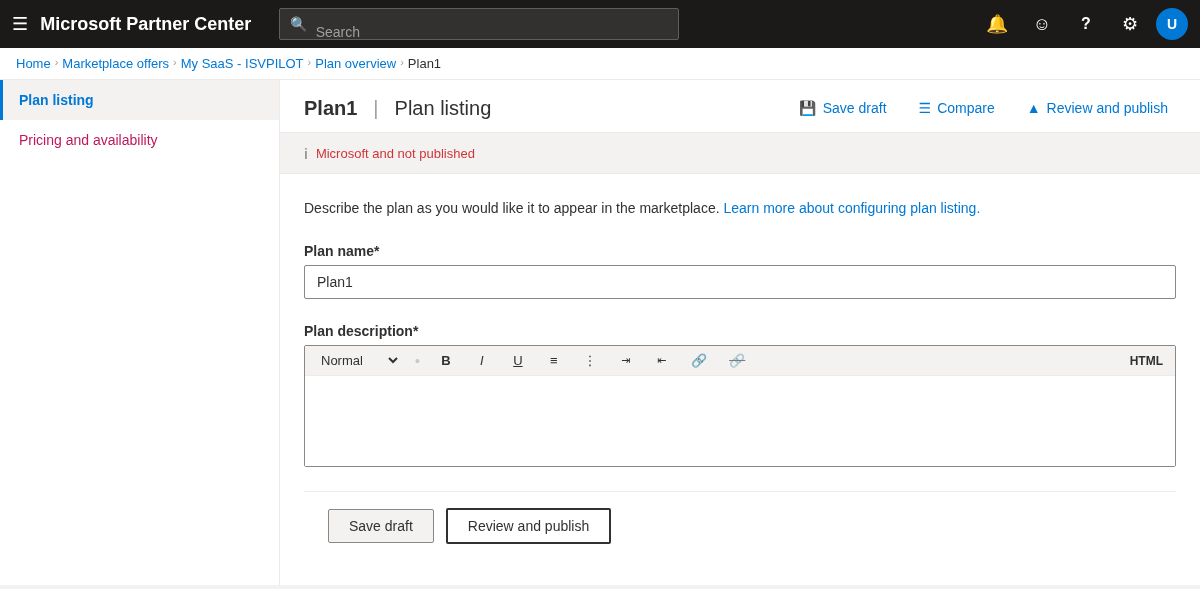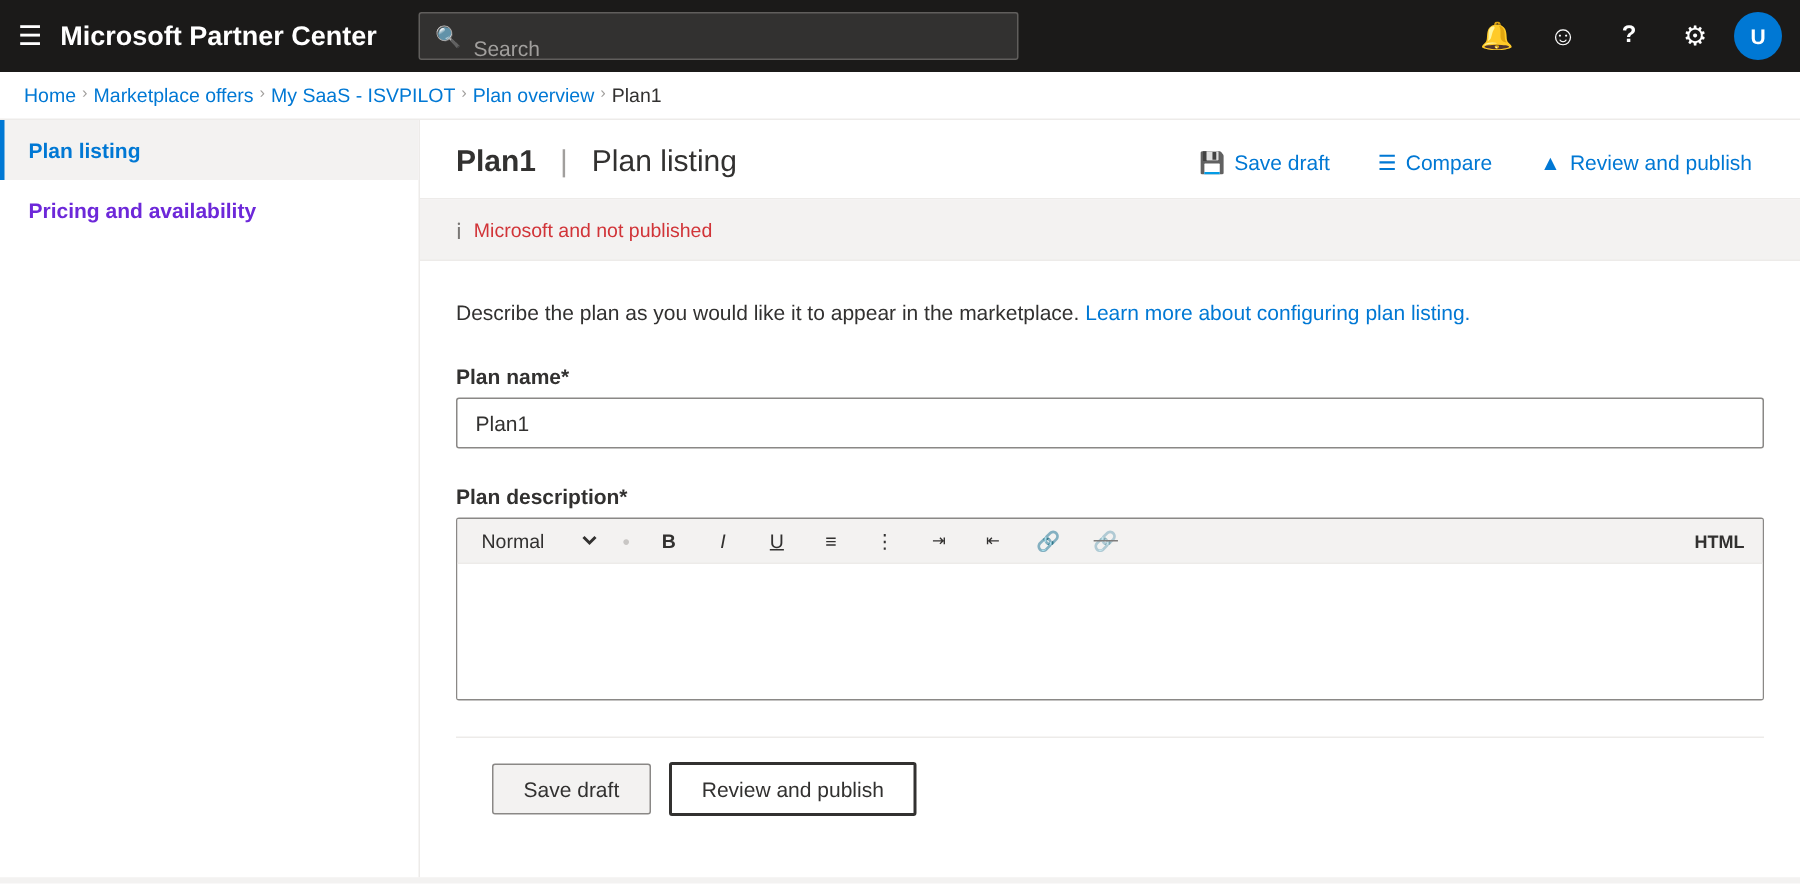--- a/index.html
+++ b/index.html
@@ -38,23 +38,22 @@
     }
     .breadcrumb a { color: #0078d4; text-decoration: none; }
     .breadcrumb-sep { color: #a19f9d; font-size: 11px; }
 
     
     .layout { display: flex; min-height: calc(589px - 48px - 36px); background: #f3f2f1; }
 
     
     .sidebar { width: 280px; background: #fff; border-right: 1px solid #edebe9; flex-shrink: 0; }
     .sidebar-item {
-      padding: 12px 16px; cursor: pointer; font-size: 14px; color: #6d28d9;
+      padding: 12px 16px; cursor: pointer; font-size: 14px; color: #be185d;
       border-left: 3px solid transparent;
-      font-weight: bold;
     }
     .sidebar-item.active { background: #f3f2f1; border-left-color: #0078d4; font-weight: 600; color: #0078d4; }
 
     
     .main { flex: 1; padding: 0; background: #fff; overflow-y: auto; }
 
     
     .page-header {
       display: flex; align-items: center; padding: 16px 24px 12px 24px;
       border-bottom: 1px solid #edebe9; gap: 12px; flex-wrap: wrap;

